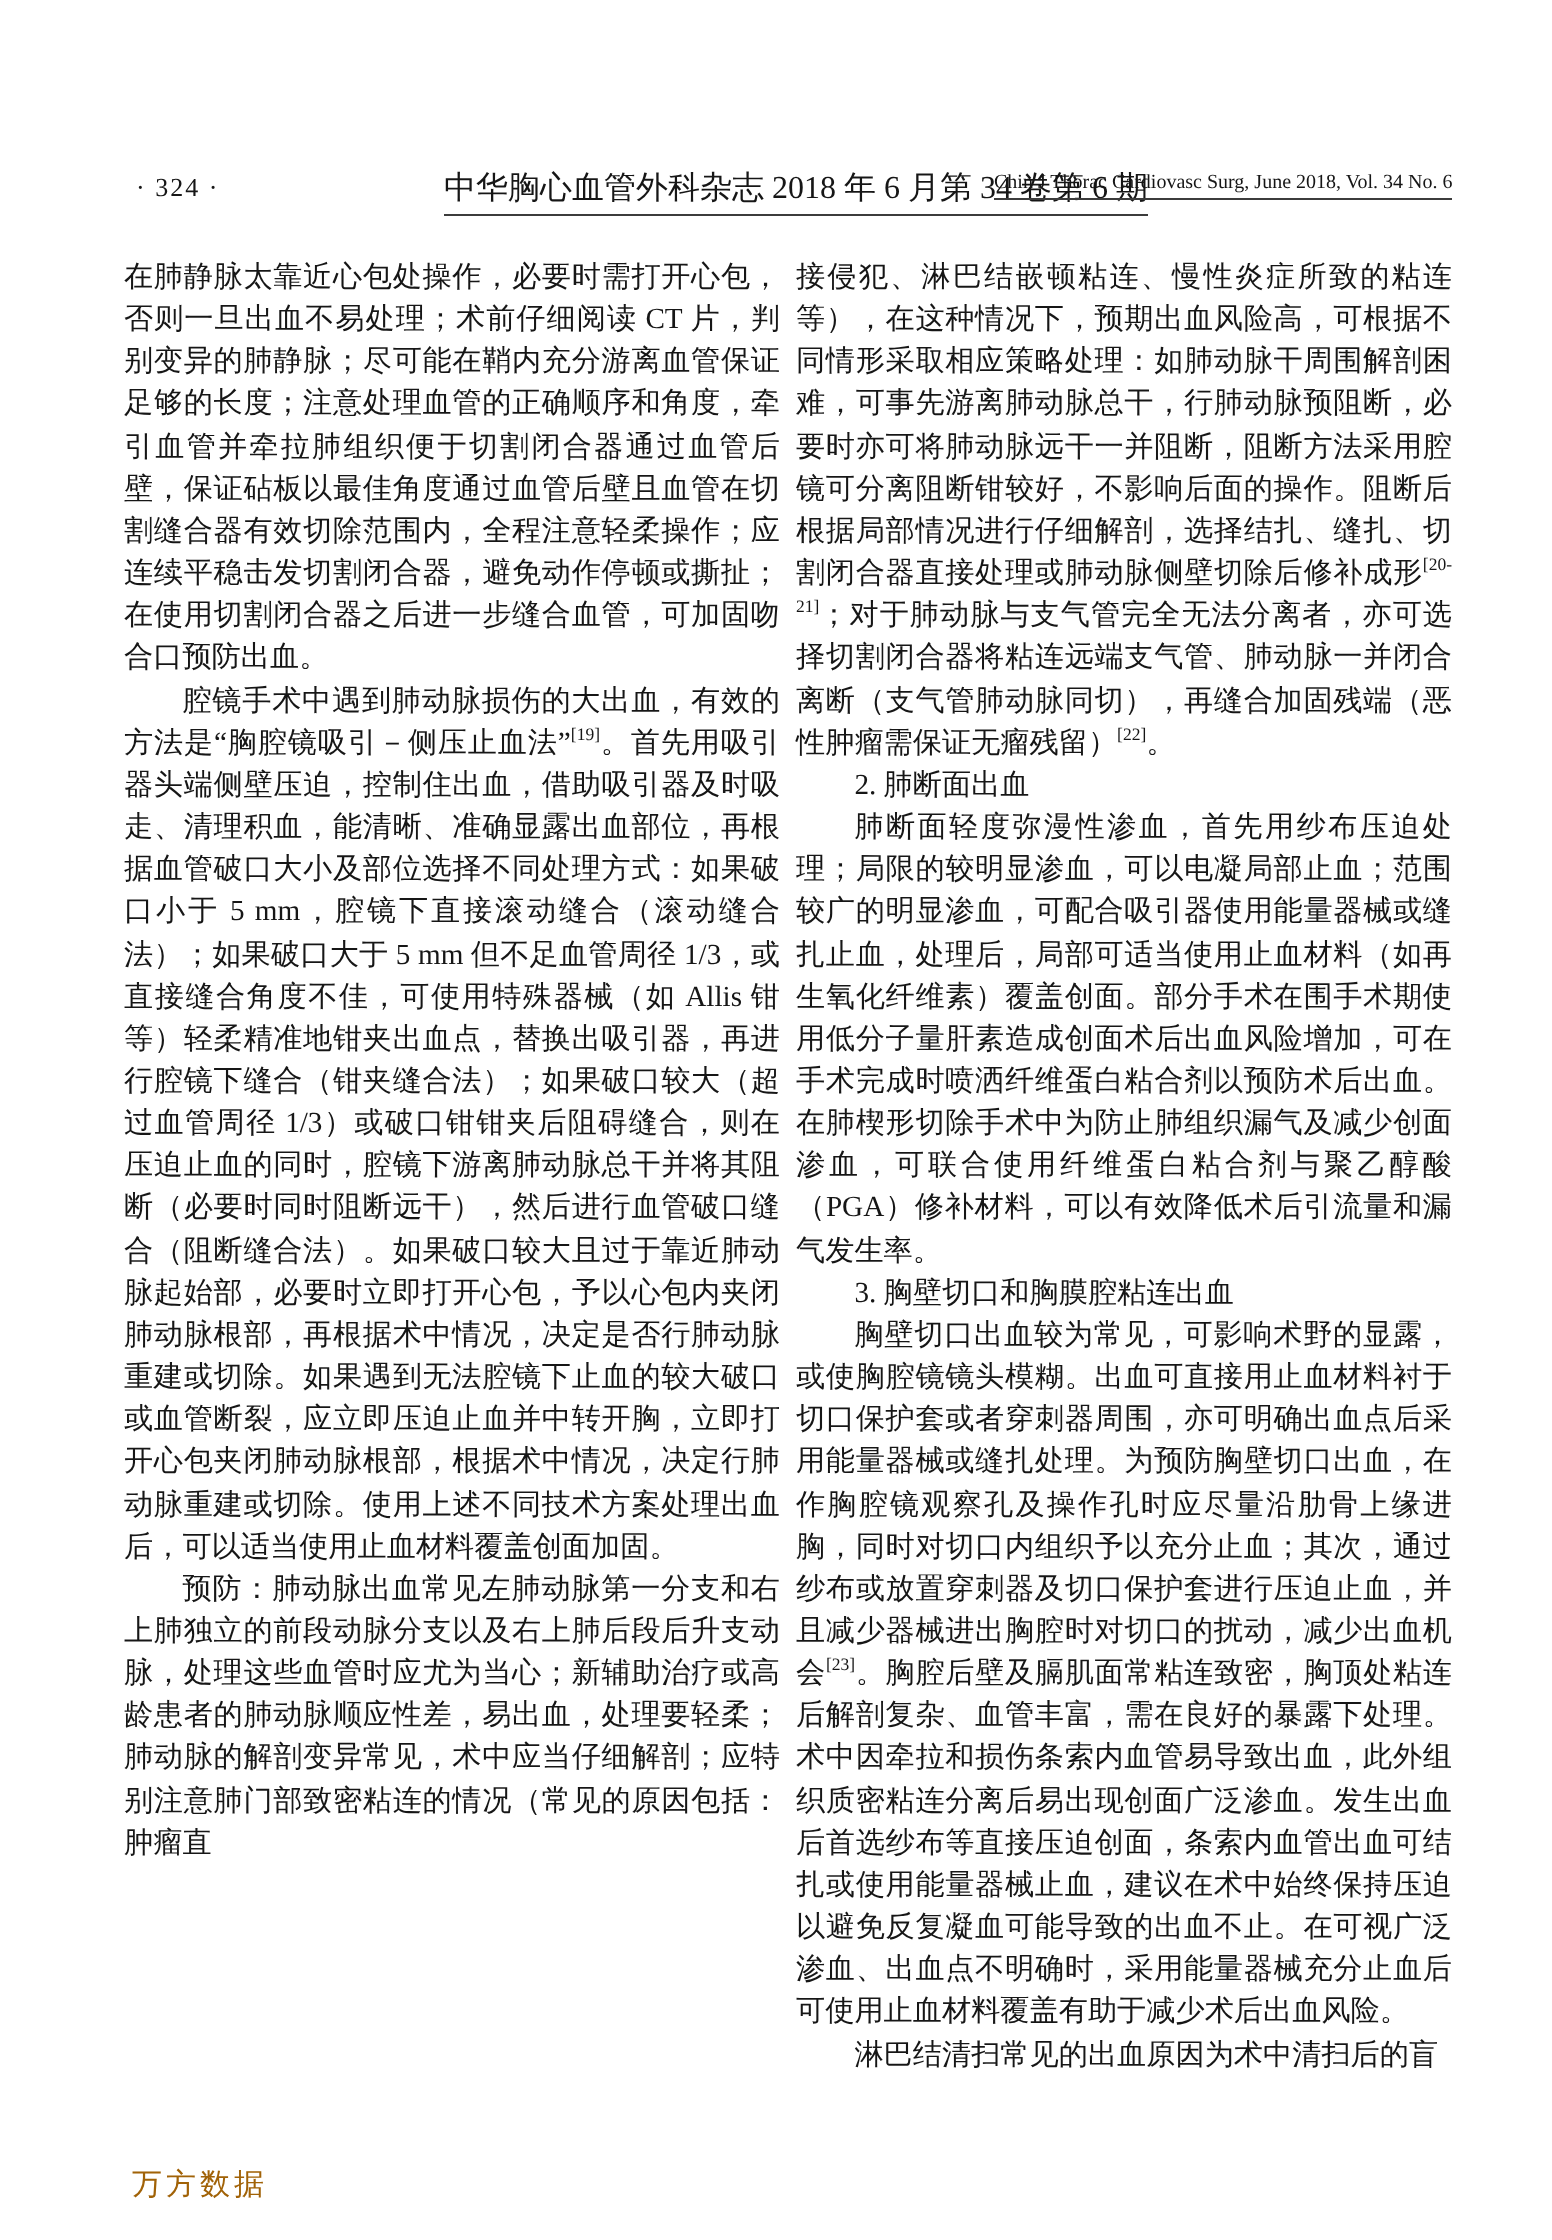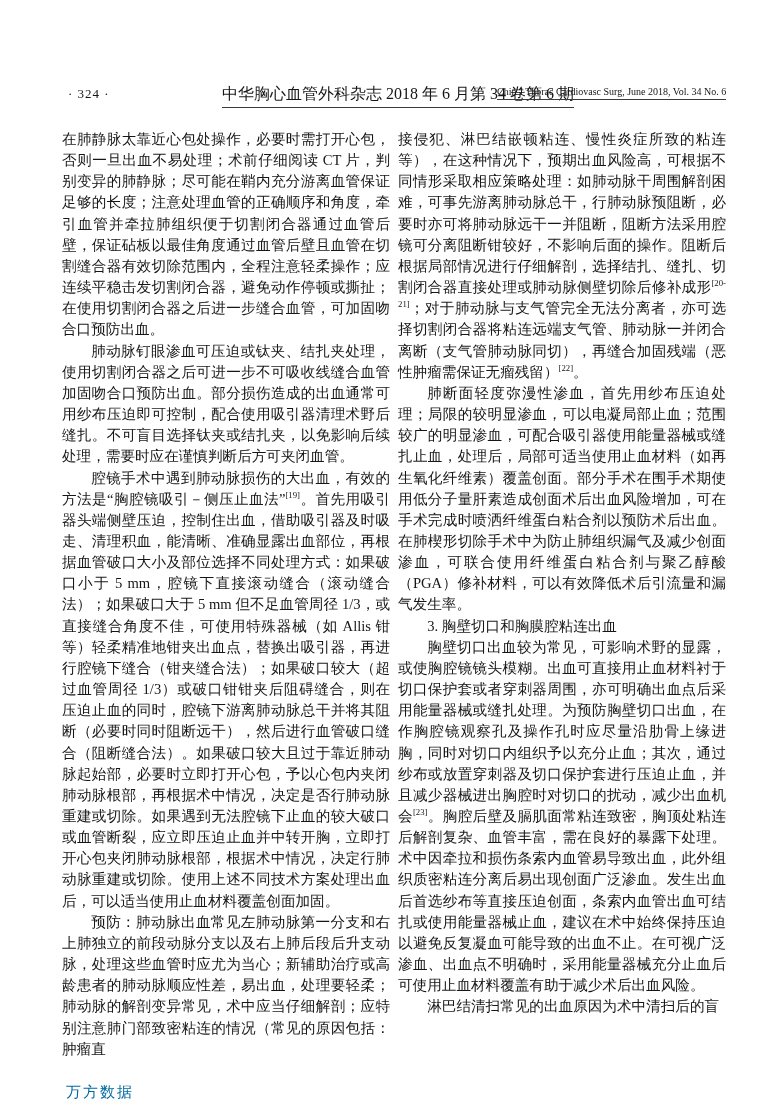--- a/index.html
+++ b/index.html
@@ -34,43 +34,43 @@
     text-justify:inter-ideograph;
     letter-spacing:0;
   }
   .col p{margin:0;padding:0;}
   .col p.indent{text-indent:2em;}
   sup{font-size:0.6em;line-height:0;vertical-align:super;}
   
   .watermark{
     position:absolute;left:66px;top:1083px;
     font-family:Liberation Sans, sans-serif;
-    font-size:15px;color:#0369a1;letter-spacing:2px;white-space:nowrap;
+    font-size:15px;color:#a16207;letter-spacing:2px;white-space:nowrap;
   }
 </style>
 </head>
 <body>
 
 <div class="page">
 
   <div class="running-head">
     <span class="page-num">· 324 ·</span>
     <span class="jtitle cn">中华胸心血管外科杂志 2018 年 6 月第 34 卷第 6 期</span>
     <span class="jtitle en">Chin J Thorac Cardiovasc Surg, June 2018, Vol. 34 No. 6</span>
   </div>
 
   <div class="columns">
     <div class="col">
         <p>在肺静脉太靠近心包处操作，必要时需打开心包，否则一旦出血不易处理；术前仔细阅读 CT 片，判别变异的肺静脉；尽可能在鞘内充分游离血管保证足够的长度；注意处理血管的正确顺序和角度，牵引血管并牵拉肺组织便于切割闭合器通过血管后壁，保证砧板以最佳角度通过血管后壁且血管在切割缝合器有效切除范围内，全程注意轻柔操作；应连续平稳击发切割闭合器，避免动作停顿或撕扯；在使用切割闭合器之后进一步缝合血管，可加固吻合口预防出血。</p>
-        <p class="indent">肺动脉钉眼渗血可压迫或钛夹、结扎夹处理，使用切割闭合器之后可进一步不可吸收线缝合血管加固吻合口预防出血。部分损伤造成的出血通常可用纱布压迫即可控制，配合使用吸引器清理术野后缝扎。不可盲目选择钛夹或结扎夹，以免影响后续处理，需要时应在谨慎判断后方可夹闭血管。</p>
         <p class="indent">腔镜手术中遇到肺动脉损伤的大出血，有效的方法是“胸腔镜吸引－侧压止血法”<sup>[19]</sup>。首先用吸引器头端侧壁压迫，控制住出血，借助吸引器及时吸走、清理积血，能清晰、准确显露出血部位，再根据血管破口大小及部位选择不同处理方式：如果破口小于 5 mm，腔镜下直接滚动缝合（滚动缝合法）；如果破口大于 5 mm 但不足血管周径 1/3，或直接缝合角度不佳，可使用特殊器械（如 Allis 钳等）轻柔精准地钳夹出血点，替换出吸引器，再进行腔镜下缝合（钳夹缝合法）；如果破口较大（超过血管周径 1/3）或破口钳钳夹后阻碍缝合，则在压迫止血的同时，腔镜下游离肺动脉总干并将其阻断（必要时同时阻断远干），然后进行血管破口缝合（阻断缝合法）。如果破口较大且过于靠近肺动脉起始部，必要时立即打开心包，予以心包内夹闭肺动脉根部，再根据术中情况，决定是否行肺动脉重建或切除。如果遇到无法腔镜下止血的较大破口或血管断裂，应立即压迫止血并中转开胸，立即打开心包夹闭肺动脉根部，根据术中情况，决定行肺动脉重建或切除。使用上述不同技术方案处理出血后，可以适当使用止血材料覆盖创面加固。</p>
         <p class="indent">预防：肺动脉出血常见左肺动脉第一分支和右上肺独立的前段动脉分支以及右上肺后段后升支动脉，处理这些血管时应尤为当心；新辅助治疗或高龄患者的肺动脉顺应性差，易出血，处理要轻柔；肺动脉的解剖变异常见，术中应当仔细解剖；应特别注意肺门部致密粘连的情况（常见的原因包括：肿瘤直</p>
       </div>
     <div class="col">
         <p>接侵犯、淋巴结嵌顿粘连、慢性炎症所致的粘连等），在这种情况下，预期出血风险高，可根据不同情形采取相应策略处理：如肺动脉干周围解剖困难，可事先游离肺动脉总干，行肺动脉预阻断，必要时亦可将肺动脉远干一并阻断，阻断方法采用腔镜可分离阻断钳较好，不影响后面的操作。阻断后根据局部情况进行仔细解剖，选择结扎、缝扎、切割闭合器直接处理或肺动脉侧壁切除后修补成形<sup>[20-21]</sup>；对于肺动脉与支气管完全无法分离者，亦可选择切割闭合器将粘连远端支气管、肺动脉一并闭合离断（支气管肺动脉同切），再缝合加固残端（恶性肿瘤需保证无瘤残留）<sup>[22]</sup>。</p>
+        <p class="indent">2. 肺断面出血</p>
         <p class="indent">肺断面轻度弥漫性渗血，首先用纱布压迫处理；局限的较明显渗血，可以电凝局部止血；范围较广的明显渗血，可配合吸引器使用能量器械或缝扎止血，处理后，局部可适当使用止血材料（如再生氧化纤维素）覆盖创面。部分手术在围手术期使用低分子量肝素造成创面术后出血风险增加，可在手术完成时喷洒纤维蛋白粘合剂以预防术后出血。在肺楔形切除手术中为防止肺组织漏气及减少创面渗血，可联合使用纤维蛋白粘合剂与聚乙醇酸（PGA）修补材料，可以有效降低术后引流量和漏气发生率。</p>
         <p class="indent">3. 胸壁切口和胸膜腔粘连出血</p>
         <p class="indent">胸壁切口出血较为常见，可影响术野的显露，或使胸腔镜镜头模糊。出血可直接用止血材料衬于切口保护套或者穿刺器周围，亦可明确出血点后采用能量器械或缝扎处理。为预防胸壁切口出血，在作胸腔镜观察孔及操作孔时应尽量沿肋骨上缘进胸，同时对切口内组织予以充分止血；其次，通过纱布或放置穿刺器及切口保护套进行压迫止血，并且减少器械进出胸腔时对切口的扰动，减少出血机会<sup>[23]</sup>。胸腔后壁及膈肌面常粘连致密，胸顶处粘连后解剖复杂、血管丰富，需在良好的暴露下处理。术中因牵拉和损伤条索内血管易导致出血，此外组织质密粘连分离后易出现创面广泛渗血。发生出血后首选纱布等直接压迫创面，条索内血管出血可结扎或使用能量器械止血，建议在术中始终保持压迫以避免反复凝血可能导致的出血不止。在可视广泛渗血、出血点不明确时，采用能量器械充分止血后可使用止血材料覆盖有助于减少术后出血风险。</p>
         <p class="indent">淋巴结清扫常见的出血原因为术中清扫后的盲</p>
       </div>
   </div>
 
   <div class="watermark">万方数据</div>
 
 </div>

